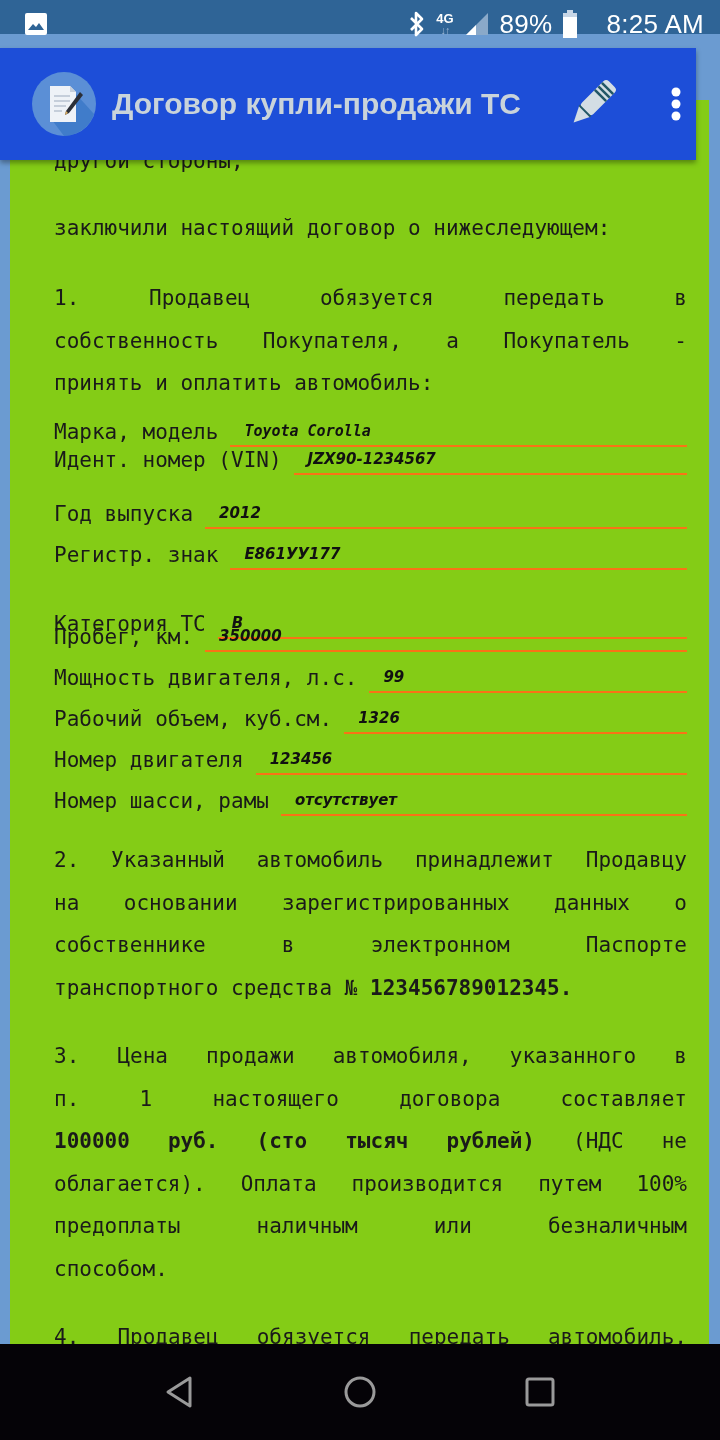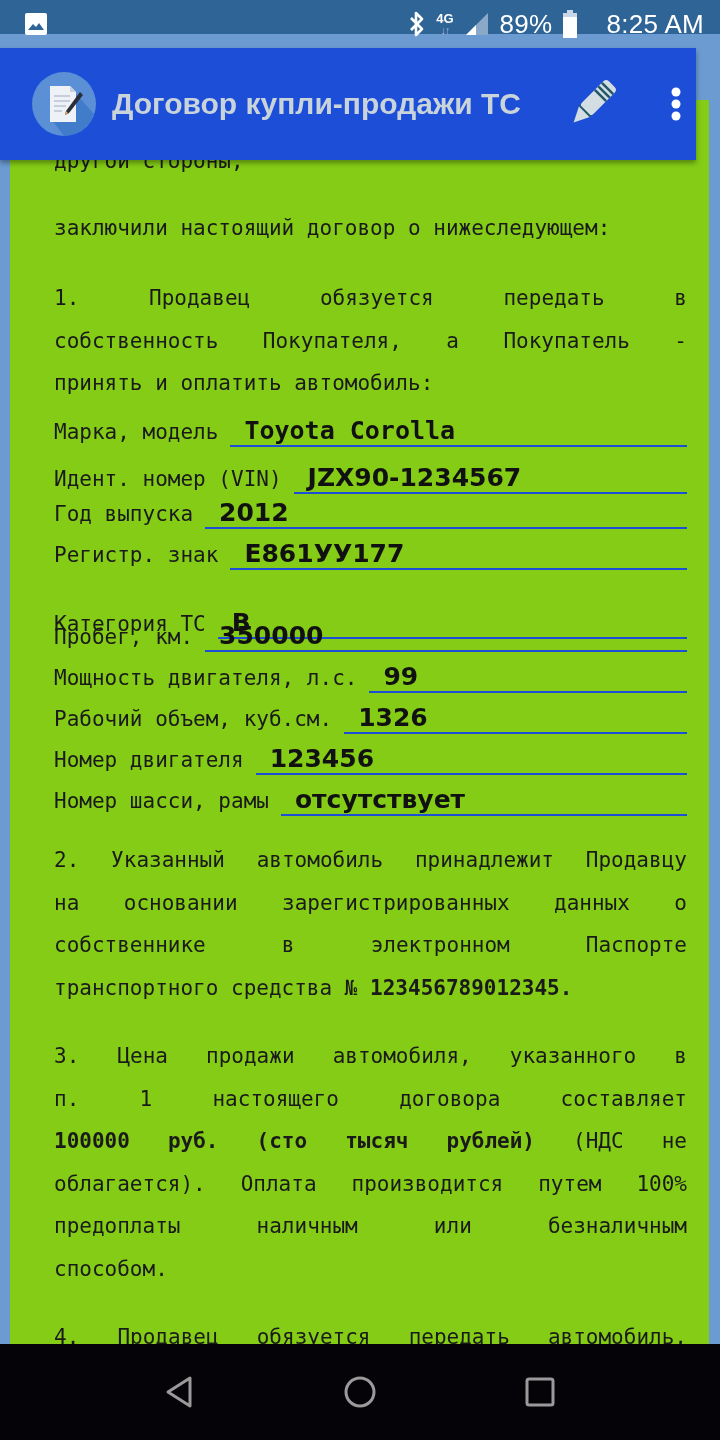--- a/index.html
+++ b/index.html
@@ -45,23 +45,23 @@
       color: #1a1a1a; font-size: 21px;
     }
     .para { position: absolute; left: 0; width: 633px; line-height: 42.5px; text-align: justify; }
     .para .ln { display: block; text-align: justify; text-align-last: justify; white-space: nowrap; height: 42.5px; }
     .para .ln.last { text-align-last: left; }
     b.bold { font-family: "DejaVu Sans Mono", monospace; font-weight: bold; }
 
     .field { position: absolute; left: 0; width: 633px; height: 41px; display: flex; align-items: flex-end; }
     .field .label { white-space: nowrap; font-size: 21px; line-height: 28px; padding-bottom: 1px; }
     .field .value {
-      flex: 1; margin-left: 12px; border-bottom: 2px solid #1d4ed8; height: 30px; line-height: 28px;
+      flex: 1; margin-left: 12px; border-bottom: 2px solid #f97316; height: 30px; line-height: 28px;
       padding-left: 14px; font-family: "DejaVu Sans", "Liberation Sans", sans-serif;
-      font-weight: bold; font-size: 25px; color: #111; margin-bottom: 0;
+      font-weight: bold; font-size: 15px; color: #111; margin-bottom: 0; font-style: italic;
     }
     .field .value.mono { font-family: "DejaVu Sans Mono", monospace; }
 
     .words { display: flex; justify-content: space-between; white-space: nowrap; }
 
     
     .nav-bar {
       position: absolute; left: 0; top: 1344px; width: 720px; height: 96px; background: #050307; z-index: 6;
     }
     .nav-bar .btn { position: absolute; top: 28px; width: 40px; height: 40px; cursor: pointer; }
@@ -153,21 +153,21 @@
         <span>Покупатель</span>
         <span>-</span>
       </div>
       <span class="ln last">принять и оплатить автомобиль:</span>
     </div>
 
     <div class="field" style="top:306px;">
       <span class="label">Марка, модель</span>
       <span class="value mono">Toyota Corolla</span>
     </div>
-    <div class="field" style="top:353px;">
+    <div class="field" style="top:334px;">
       <span class="label">Идент. номер (VIN)</span>
       <span class="value">JZX90-1234567</span>
     </div>
     <div class="field" style="top:388px;">
       <span class="label">Год выпуска</span>
       <span class="value">2012</span>
     </div>
     <div class="field" style="top:429px;">
       <span class="label">Регистр. знак</span>
       <span class="value">Е861УУ177</span>

